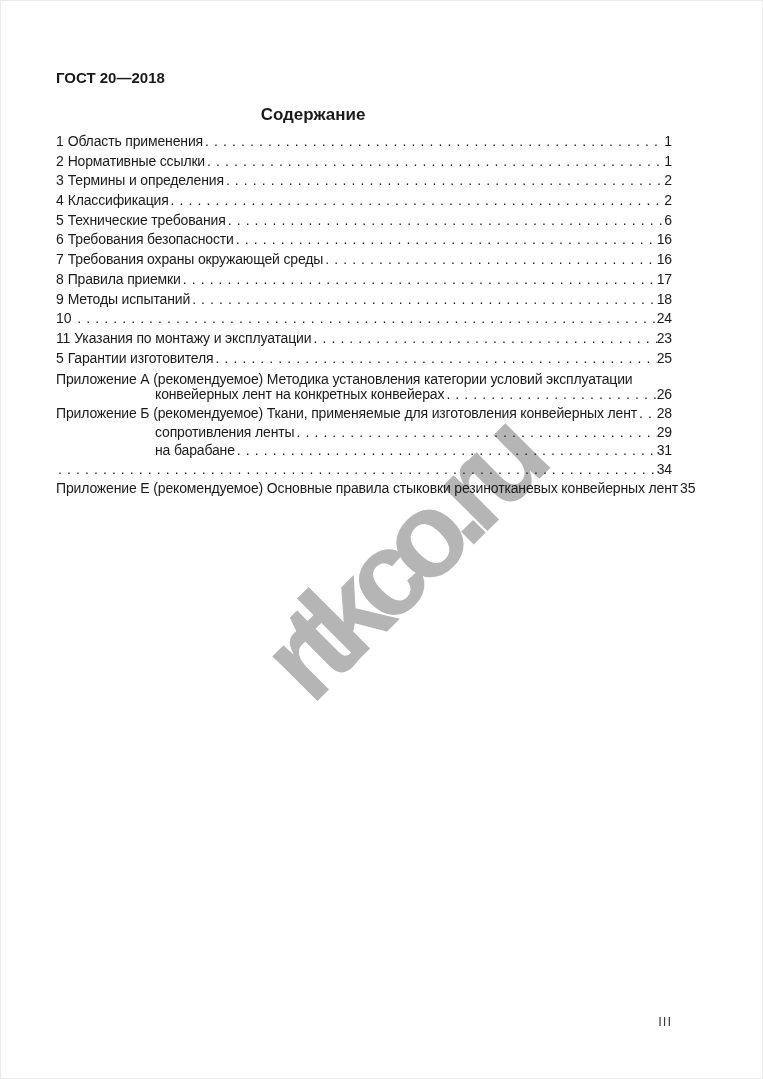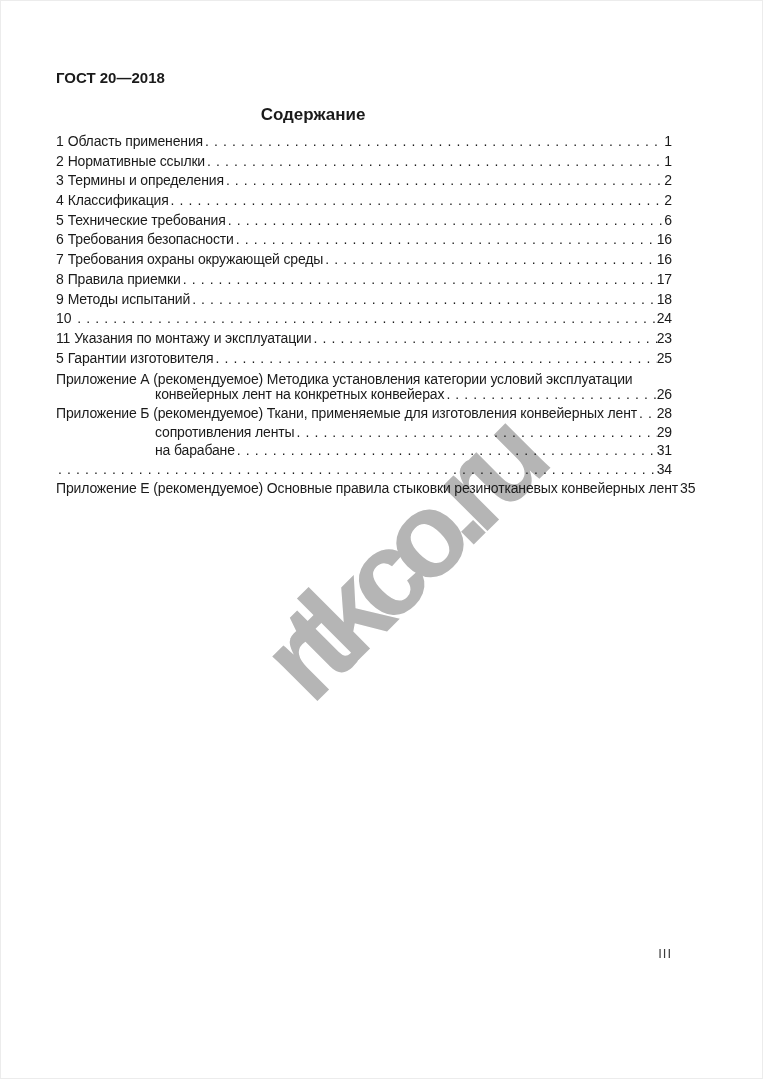--- a/index.html
+++ b/index.html
@@ -52,21 +52,21 @@
     transform:translate(-50%,-50%) rotate(-45deg);
     font-weight:bold;
     font-size:120px;
     letter-spacing:-0.12em;
     white-space:nowrap;
     color:#b5b5b5;
   }
 
   .folio {
     position:absolute; z-index:1;
-    top:946px; right:91px;
+    top:1014px; right:91px;
     font-size:13px;
     color:#3a3a3a;
     letter-spacing:1px;
   }
 </style>
 </head>
 <body>
 
 <div class="page">
   <div class="content">

